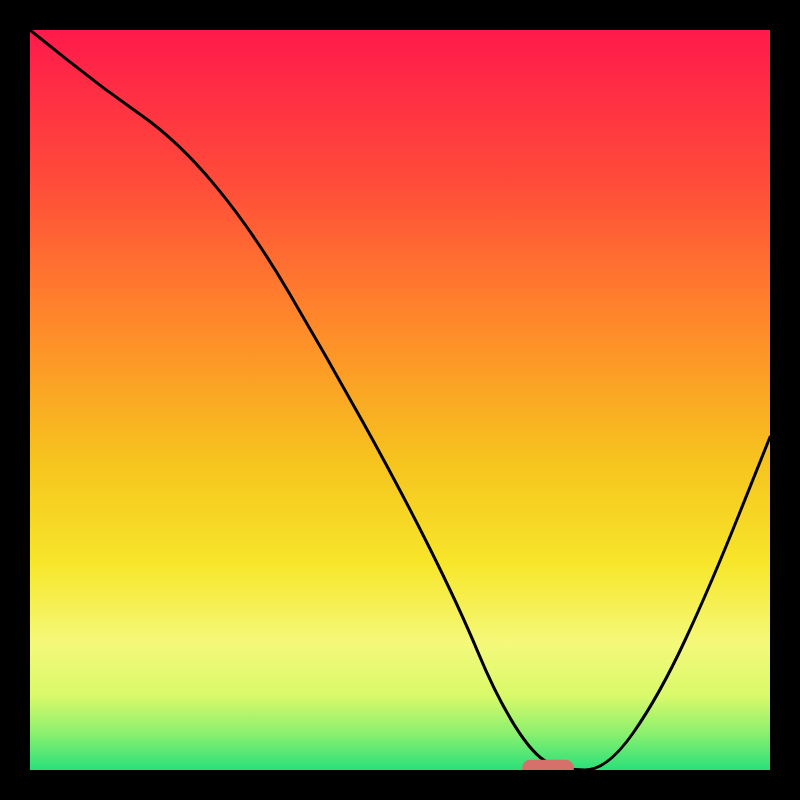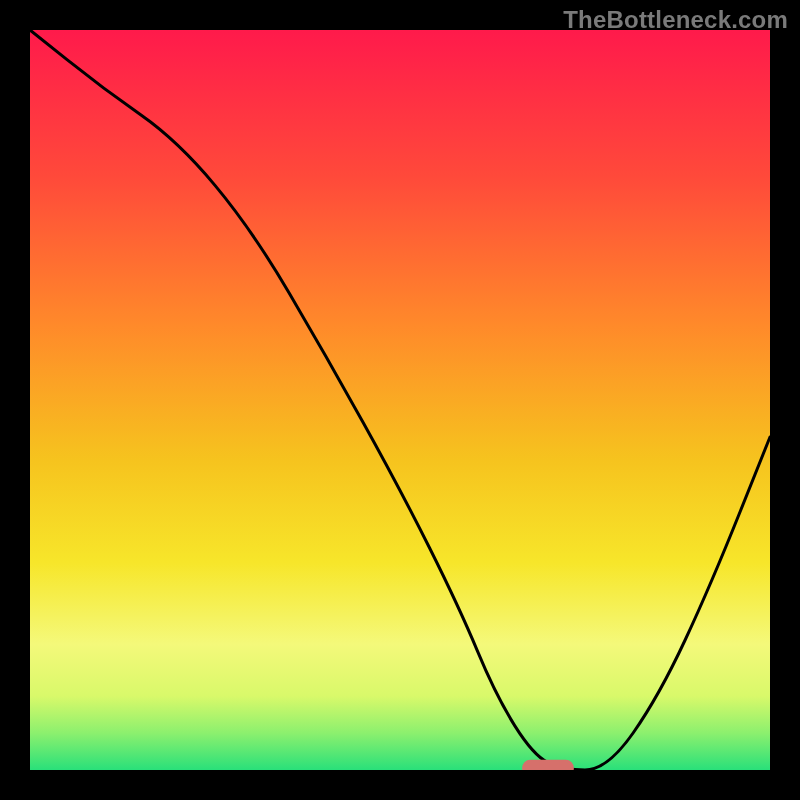--- a/index.html
+++ b/index.html
@@ -37,21 +37,20 @@
   .plot svg {
     display: block;
     width: 740px;
     height: 740px;
   }
 </style>
 </head>
 <body>
 
 <div class="frame">
-  <div class="watermark">TheBottleneck.com</div>
 
   <div class="plot">
     <svg id="chart-svg" viewBox="0 0 740 740" preserveAspectRatio="none">
       <defs>
         <linearGradient id="bg-grad" x1="0" y1="0" x2="0" y2="1">
             <stop offset="0%" stop-color="#ff1a4b"></stop>
             <stop offset="20%" stop-color="#ff4a3a"></stop>
             <stop offset="40%" stop-color="#ff8a2a"></stop>
             <stop offset="57.99999999999999%" stop-color="#f6c31e"></stop>
             <stop offset="72%" stop-color="#f7e62a"></stop>

